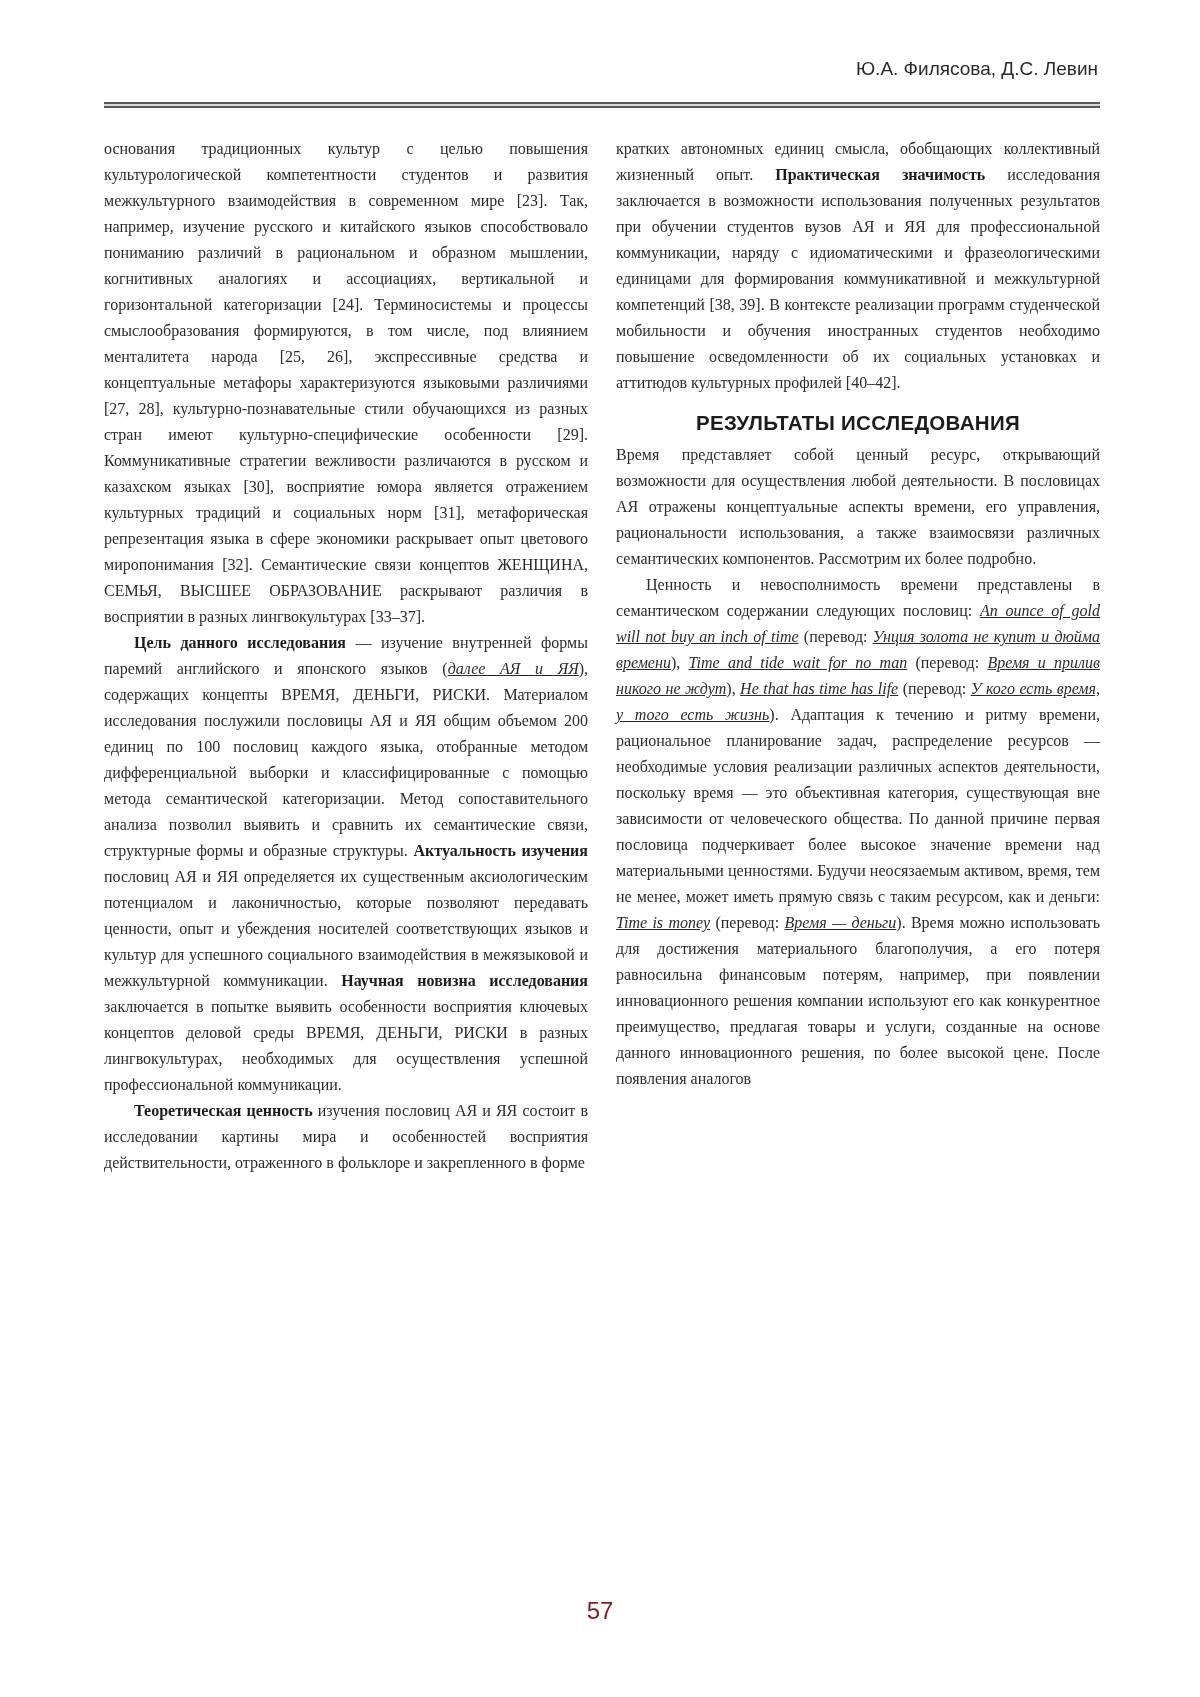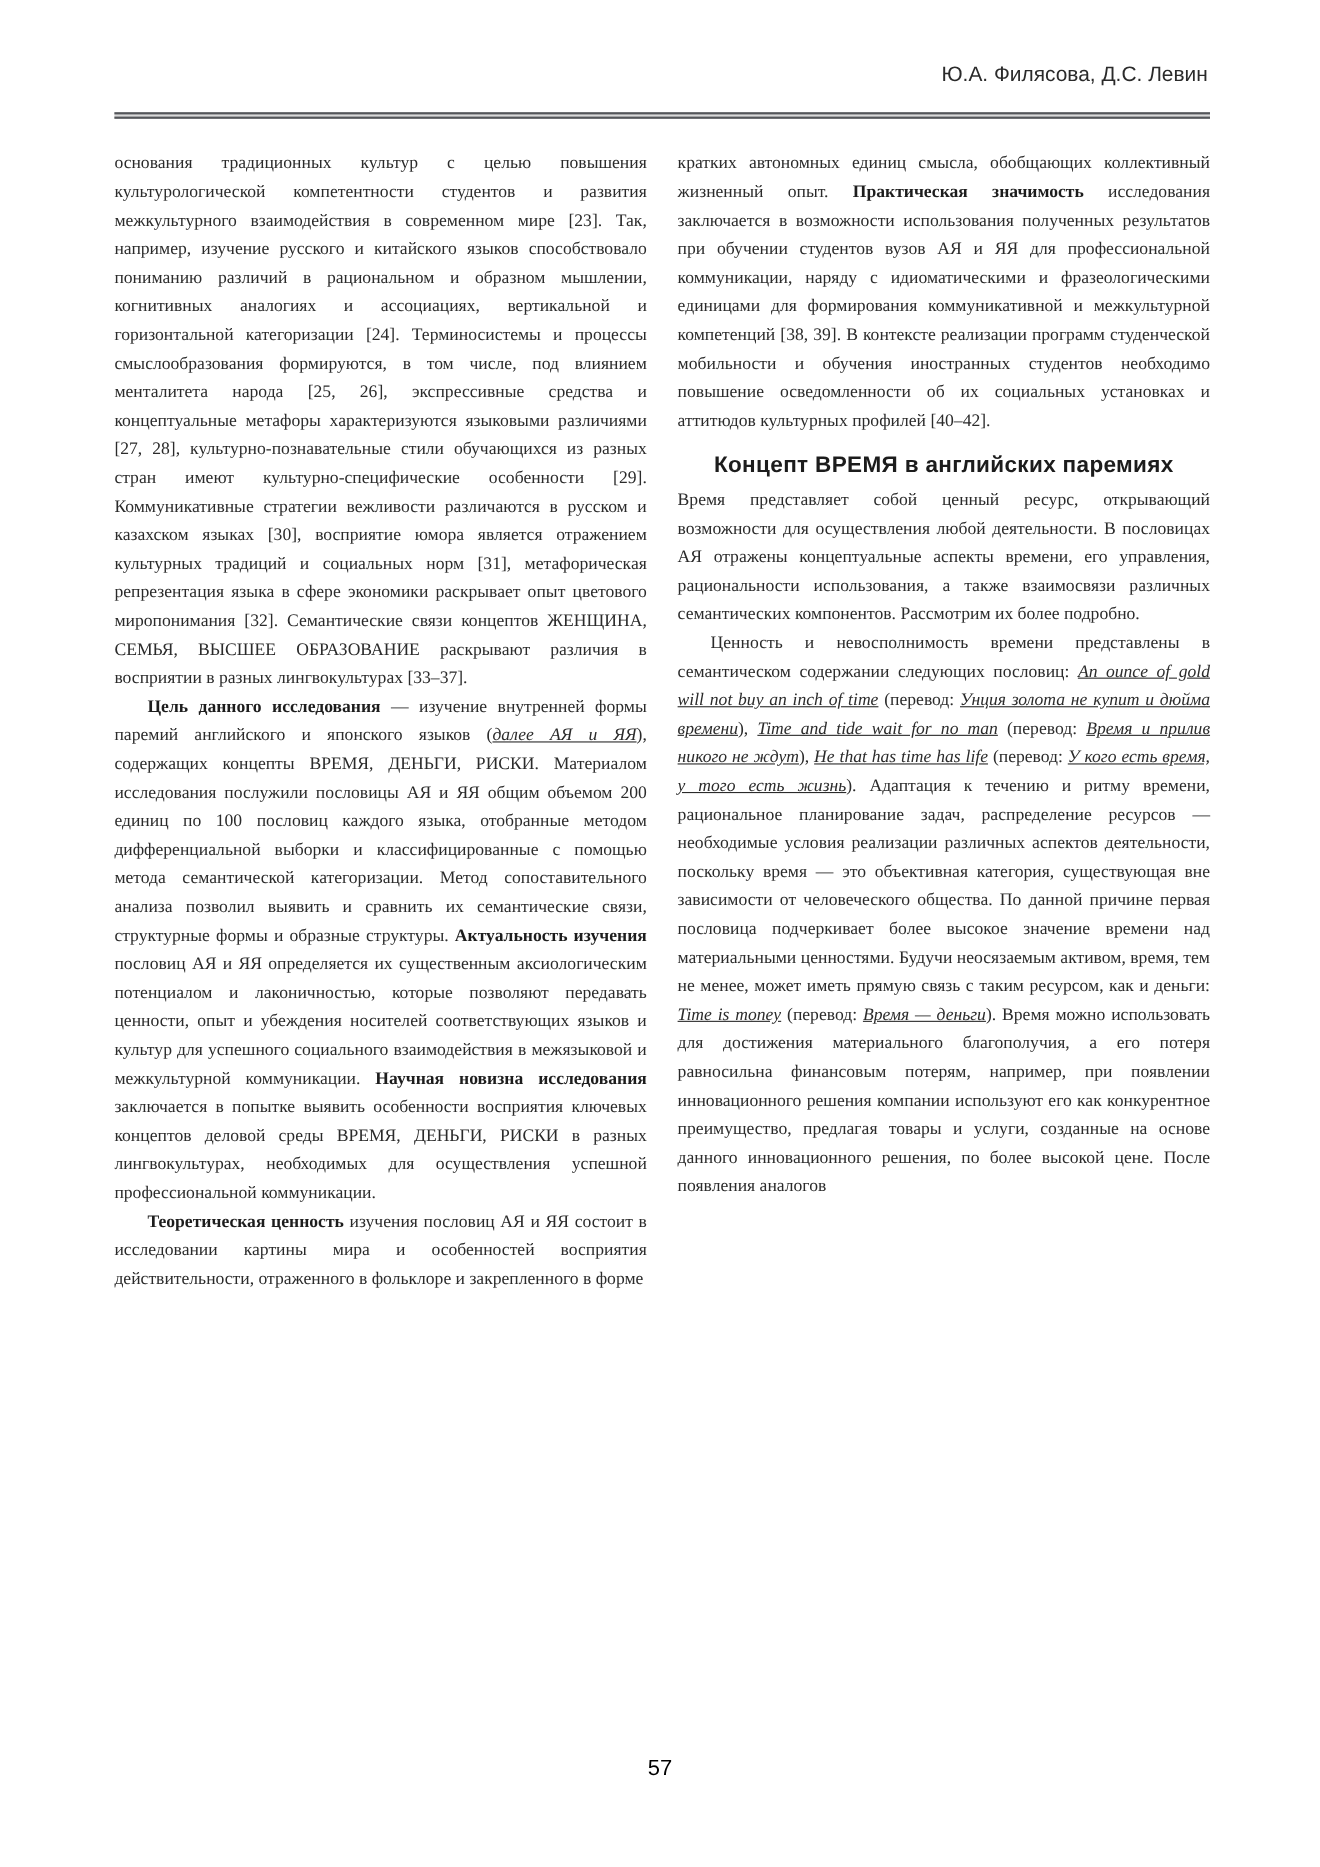--- a/index.html
+++ b/index.html
@@ -69,43 +69,43 @@
     color: #1c1c1c;
     text-indent: 0;
   }
   .page-number {
     position: absolute;
     top: 1597px;
     left: 0;
     width: 1200px;
     text-align: center;
     font-family: "Liberation Sans", sans-serif;
-    font-size: 20px;
-    color: #000000;
+    font-size: 24px;
+    color: #7f1d1d;
   }
 </style>
 </head>
 <body>
 
 <div class="page">
   <header>
     <div class="running-head">Ю.А. Филясова, Д.С. Левин</div>
     <div class="double-rule"></div>
   </header>
 
   <main class="columns">
     <section class="col">
         <p class="para"><span class="normal">основания традиционных культур с целью повышения культурологической компетентности студентов и развития межкультурного взаимодействия в современном мире [23]. Так, например, изучение русского и китайского языков способствовало пониманию различий в рациональном и образном мышлении, когнитивных аналогиях и ассоциациях, вертикальной и горизонтальной категоризации [24]. Терминосистемы и процессы смыслообразования формируются, в том числе, под влиянием менталитета народа [25, 26], экспрессивные средства и концептуальные метафоры характеризуются языковыми различиями [27, 28], культурно-познавательные стили обучающихся из разных стран имеют культурно-специфические особенности [29]. Коммуникативные стратегии вежливости различаются в русском и казахском языках [30], восприятие юмора является отражением культурных традиций и социальных норм [31], метафорическая репрезентация языка в сфере экономики раскрывает опыт цветового миропонимания [32]. Семантические связи концептов ЖЕНЩИНА, СЕМЬЯ, ВЫСШЕЕ ОБРАЗОВАНИЕ раскрывают различия в восприятии в разных лингвокультурах [33–37].</span></p>
         <p class="para indent"><span class="bold">Цель данного исследования</span><span class="normal"> — изучение внутренней формы паремий английского и японского языков (</span><span class="italic">далее АЯ и ЯЯ</span><span class="normal">), содержащих концепты ВРЕМЯ, ДЕНЬГИ, РИСКИ. Материалом исследования послужили пословицы АЯ и ЯЯ общим объемом 200 единиц по 100 пословиц каждого языка, отобранные методом дифференциальной выборки и классифицированные с помощью метода семантической категоризации. Метод сопоставительного анализа позволил выявить и сравнить их семантические связи, структурные формы и образные структуры. </span><span class="bold">Актуальность изучения</span><span class="normal"> пословиц АЯ и ЯЯ определяется их существенным аксиологическим потенциалом и лаконичностью, которые позволяют передавать ценности, опыт и убеждения носителей соответствующих языков и культур для успешного социального взаимодействия в межязыковой и межкультурной коммуникации. </span><span class="bold">Научная новизна исследования</span><span class="normal"> заключается в попытке выявить особенности восприятия ключевых концептов деловой среды ВРЕМЯ, ДЕНЬГИ, РИСКИ в разных лингвокультурах, необходимых для осуществления успешной профессиональной коммуникации.</span></p>
         <p class="para indent"><span class="bold">Теоретическая ценность</span><span class="normal"> изучения пословиц АЯ и ЯЯ состоит в исследовании картины мира и особенностей восприятия действительности, отраженного в фольклоре и закрепленного в форме</span></p>
       </section>
     <section class="col">
         <p class="para"><span class="normal">кратких автономных единиц смысла, обобщающих коллективный жизненный опыт. </span><span class="bold">Практическая значимость</span><span class="normal"> исследования заключается в возможности использования полученных результатов при обучении студентов вузов АЯ и ЯЯ для профессиональной коммуникации, наряду с идиоматическими и фразеологическими единицами для формирования коммуникативной и межкультурной компетенций [38, 39]. В контексте реализации программ студенческой мобильности и обучения иностранных студентов необходимо повышение осведомленности об их социальных установках и аттитюдов культурных профилей [40–42].</span></p>
         <div class="heading-block">
-          <div class="subhead">Концепт ВРЕМЯ в английских паремиях</div>
+          <div class="subhead">РЕЗУЛЬТАТЫ ИССЛЕДОВАНИЯ</div>
         </div>
         <p class="para"><span class="normal">Время представляет собой ценный ресурс, открывающий возможности для осуществления любой деятельности. В пословицах АЯ отражены концептуальные аспекты времени, его управления, рациональности использования, а также взаимосвязи различных семантических компонентов. Рассмотрим их более подробно.</span></p>
         <p class="para indent"><span class="normal">Ценность и невосполнимость времени представлены в семантическом содержании следующих пословиц: </span><span class="italic">An ounce of gold will not buy an inch of time</span><span class="normal"> (перевод: </span><span class="italic">Унция золота не купит и дюйма времени</span><span class="normal">), </span><span class="italic">Time and tide wait for no man</span><span class="normal"> (перевод: </span><span class="italic">Время и прилив никого не ждут</span><span class="normal">), </span><span class="italic">He that has time has life</span><span class="normal"> (перевод: </span><span class="italic">У кого есть время, у того есть жизнь</span><span class="normal">). Адаптация к течению и ритму времени, рациональное планирование задач, распределение ресурсов — необходимые условия реализации различных аспектов деятельности, поскольку время — это объективная категория, существующая вне зависимости от человеческого общества. По данной причине первая пословица подчеркивает более высокое значение времени над материальными ценностями. Будучи неосязаемым активом, время, тем не менее, может иметь прямую связь с таким ресурсом, как и деньги: </span><span class="italic">Time is money</span><span class="normal"> (перевод: </span><span class="italic">Время — деньги</span><span class="normal">). Время можно использовать для достижения материального благополучия, а его потеря равносильна финансовым потерям, например, при появлении инновационного решения компании используют его как конкурентное преимущество, предлагая товары и услуги, созданные на основе данного инновационного решения, по более высокой цене. После появления аналогов</span></p>
       </section>
   </main>
 </div>
 
 <footer>
   <div class="page-number">57</div>
 </footer>

